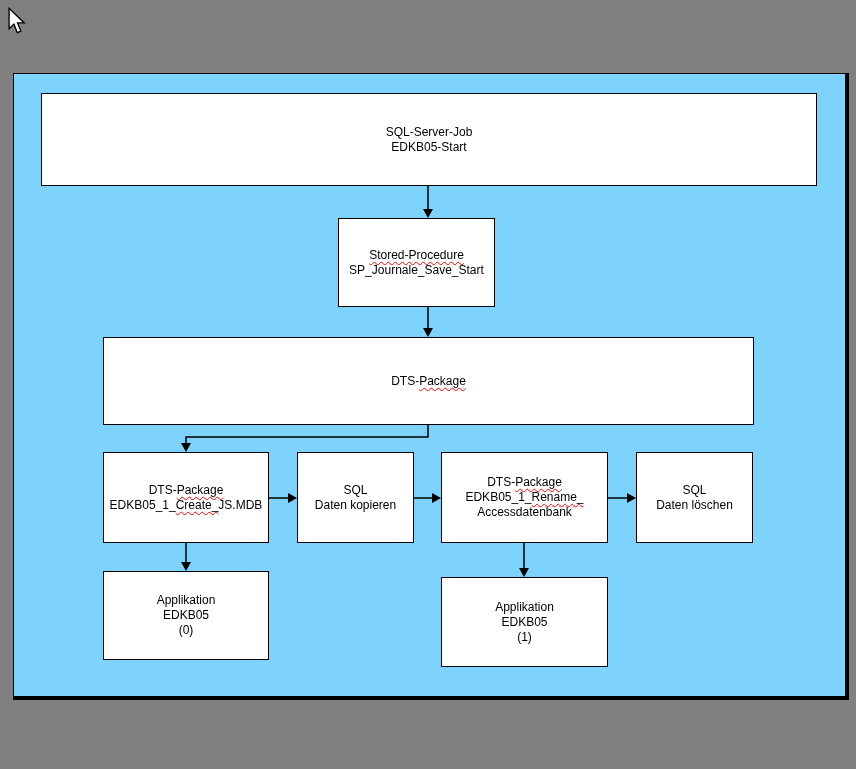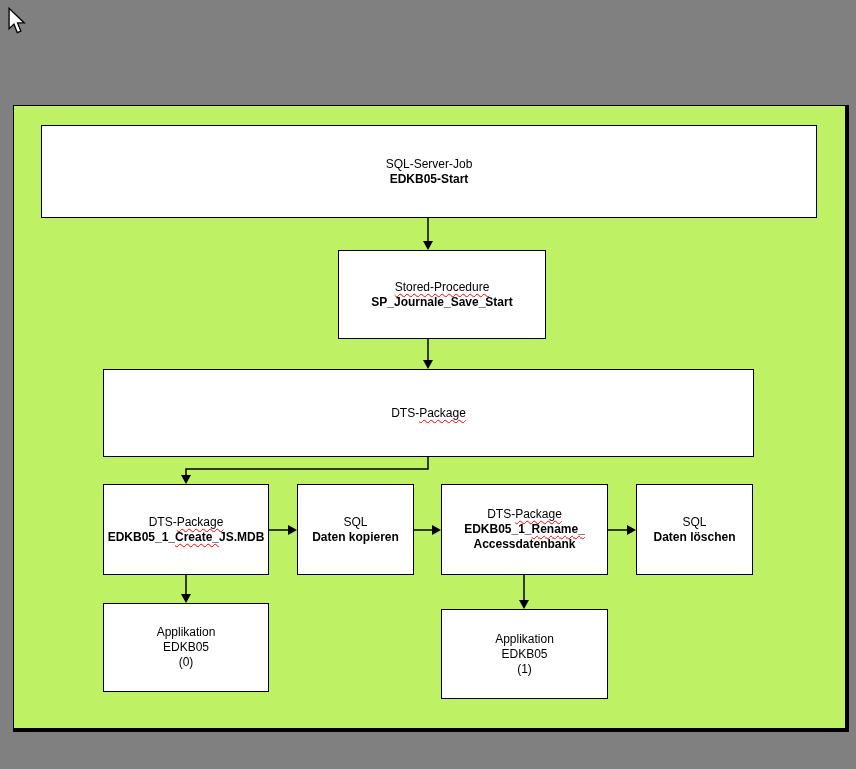--- a/index.html
+++ b/index.html
@@ -7,54 +7,53 @@
     width: 856px; height: 769px;
     background: #808080;
     position: relative;
     overflow: hidden;
     font-family: "Liberation Sans", sans-serif;
   }
   .cursor { position: absolute; left: 7px; top: 7px; width: 20px; height: 29px; z-index: 5; }
   .page {
     position: absolute; left: 13px; top: 73px;
     width: 831px; height: 622px;
-    background: #bef264;
+    background: #7dd3fc;
     border: 1px solid #000;
     border-right-width: 4px;
     border-bottom-width: 4px;
-    margin-top: 32px;
   }
   .connectors { position: absolute; left: 0; top: 0; width: 831px; height: 622px; }
   .node {
     position: absolute;
     background: #fff;
     border: 1px solid #000;
     display: flex;
     flex-direction: column;
     align-items: center;
     justify-content: center;
     text-align: center;
     font-size: 12px;
     line-height: 15px;
     color: #000;
     box-sizing: border-box;
   }
   .node .ln { white-space: nowrap; }
-  .node .b { font-weight: bold; }
+  .node .b { font-weight: normal; }
   .misspell {
     text-decoration-line: underline;
     text-decoration-style: wavy;
     text-decoration-color: #ff0000;
     text-decoration-thickness: 1px;
     text-underline-offset: 2px;
     text-decoration-skip-ink: none;
   }
   
   #n-job     { left: 27px;  top: 19px;  width: 776px; height: 93px; }
-  #n-sp      { left: 324px; top: 144px; width: 208px; height: 89px; }
+  #n-sp      { left: 324px; top: 144px; width: 157px; height: 89px; }
   #n-dts0    { left: 89px;  top: 263px; width: 651px; height: 88px; }
   #n-create  { left: 89px;  top: 378px; width: 166px; height: 91px; }
   #n-copy    { left: 283px; top: 378px; width: 117px; height: 91px; }
   #n-rename  { left: 427px; top: 378px; width: 167px; height: 91px; }
   #n-delete  { left: 622px; top: 378px; width: 117px; height: 91px; }
   #n-app0    { left: 89px;  top: 497px; width: 166px; height: 89px; }
   #n-app1    { left: 427px; top: 503px; width: 167px; height: 90px; }
 </style>
 </head>
 <body>

